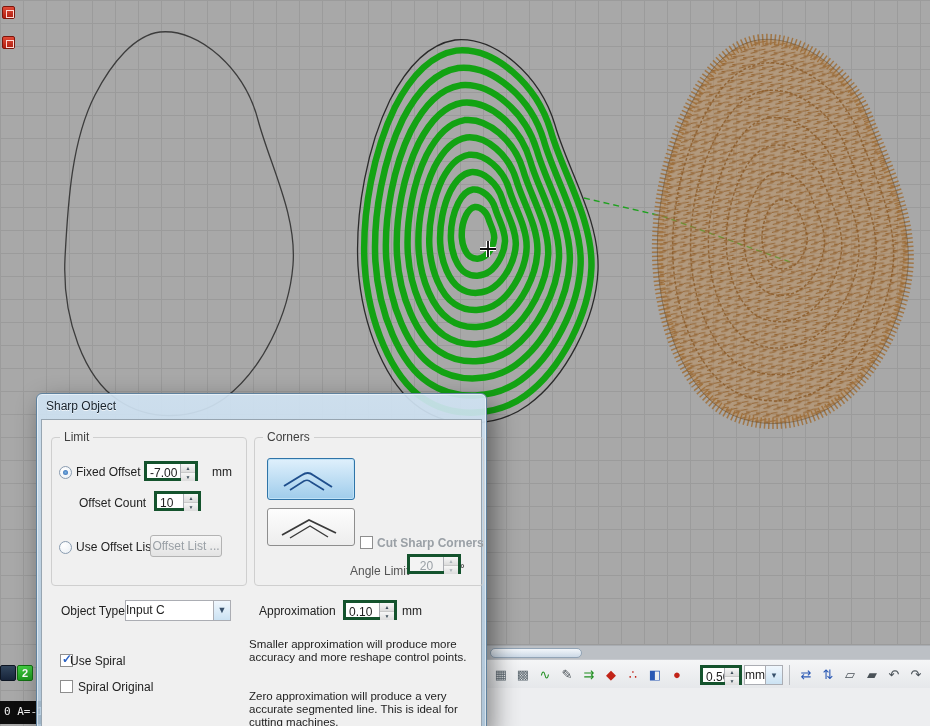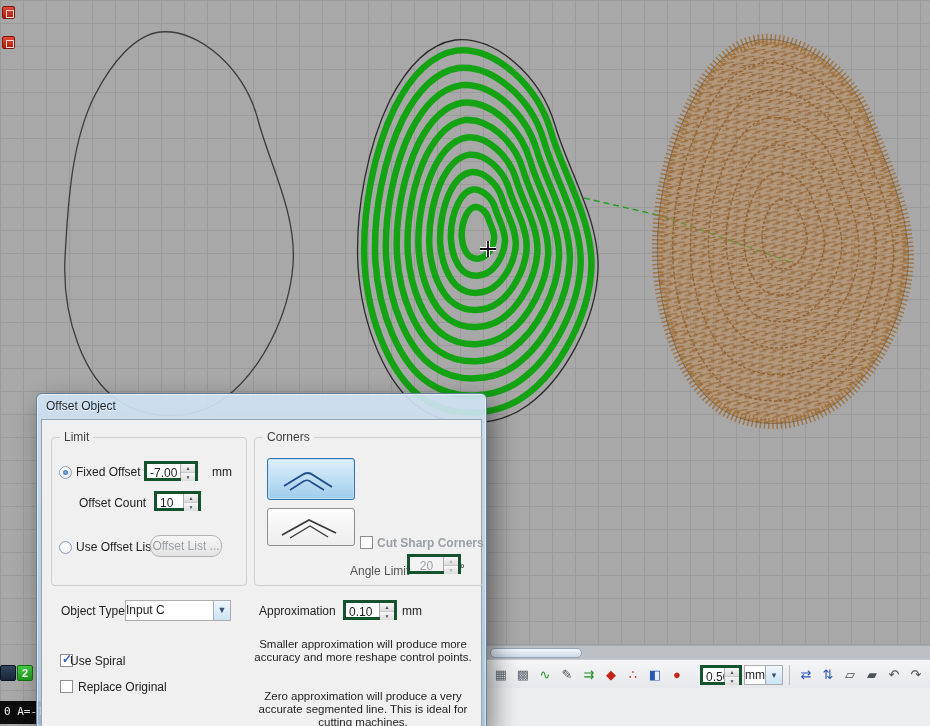--- a/index.html
+++ b/index.html
@@ -75,29 +75,29 @@
     text-shadow:0 1px 0 rgba(255,255,255,.7); }
   .dialog .content { position:absolute; left:4px; right:4px; top:25px; bottom:0;
     background:#f0f0f0; border:1px solid #97a5b1; }
 
   .group { position:absolute; border:1px solid #cfcfcf; border-radius:4px; }
   .group .legend { position:absolute; top:-8px; left:8px; background:#f0f0f0; padding:0 4px; color:#404040; }
   .lbl { position:absolute; white-space:nowrap; color:#222; }
   .lbl.gray { color:#9aa0a6;font-weight:bold; }
   .abs { position:absolute; }
 
-  .win-btn { position:absolute; height:22px; border:1px solid #b3b3b3; border-radius:10px;
+  .win-btn { position:absolute; height:22px; border:1px solid #b3b3b3; border-radius:3px;
     background:linear-gradient(#f6f6f6,#e4e4e4); font-size:12px; color:#9aa0a6; text-align:center; line-height:20px; }
 
   .corner-btn { position:absolute; width:88px; border-radius:3px; display:flex; align-items:center; justify-content:center; }
   .corner-btn.selected { height:42px; border:1px solid #2f74a8; background:linear-gradient(#dff0fc,#9fcceb);
     box-shadow: inset 0 0 0 1px #bfe2f7; }
   .corner-btn.plain { height:38px; border:1px solid #8e8e8e; background:linear-gradient(#fdfdfd,#ededed); }
 
-  .help { position:absolute; width:228px; font-size:11.5px; line-height:13px; color:#1d1d1d;text-align:center; }
+  .help { position:absolute; width:228px; font-size:11.5px; line-height:13px; color:#1d1d1d; }
 </style>
 </head>
 <body>
 
 <svg class="canvas" width="930" height="726" viewBox="0 0 930 726">
   <defs>
     <path id="blobL" d="M160,32 C200,28 245,70 258,120 C270,165 297,215 293,265 C289,315 262,370 225,398 C195,420 150,422 118,400 C85,378 62,320 65,258 C68,200 72,140 95,95 C112,62 135,35 160,32 Z"></path>
     <path id="blobM" vector-effect="non-scaling-stroke" d="M455,40 C495,36 540,75 555,125 C567,168 600,220 598,270 C596,320 565,378 528,405 C498,427 452,430 420,408 C387,386 362,328 358,266 C355,210 368,145 390,100 C408,65 430,44 455,40 Z"></path>
     <path id="blobR" vector-effect="non-scaling-stroke" d="M758,40 C800,34 850,70 868,118 C884,160 912,215 908,268 C903,322 872,380 832,406 C800,428 752,430 720,408 C686,385 662,328 658,268 C654,212 668,148 692,102 C710,66 732,44 758,40 Z"></path>
     <pattern id="stitchPat" width="10" height="8" patternUnits="userSpaceOnUse" patternTransform="rotate(6)">
@@ -222,21 +222,21 @@
     </div>
 </div>
 <div class="below-toolbar"></div>
 
 <div class="badge dark"></div>
 <div class="badge green">2</div>
 <div class="object-info">0 A=-14</div>
 
 <div class="dialog">
   <div class="titlebar">
-    <span>Offset Object</span>
+    <span>Sharp Object</span>
   </div>
   <div class="content">
 
     <div class="group" style="left:9px;top:17px;width:196px;height:149px">
       <span class="legend">Limit</span>
       <span class="radio sel" style="left:7px;top:28px"></span>
       <span class="lbl" style="left:24px;top:27px">Fixed Offset</span>
       <div class="spin abs" style="left:92px;top:23px">
         <span class="val">-7.00</span>
         <span class="arrows">
@@ -302,18 +302,18 @@
       <span class="arrows">
           <span>▲</span>
           <span>▼</span>
         </span>
     </div>
     <span class="lbl" style="left:360px;top:184px">mm</span>
 
     <span class="cb checked" style="left:18px;top:234px"></span>
     <span class="lbl" style="left:28px;top:234px">Use Spiral</span>
     <span class="cb" style="left:18px;top:260px"></span>
-    <span class="lbl" style="left:36px;top:260px">Replace Original</span>
+    <span class="lbl" style="left:36px;top:260px">Spiral Original</span>
 
     <div class="help" style="left:207px;top:218px">Smaller approximation will produce more accuracy and more reshape control points.</div>
     <div class="help" style="left:207px;top:270px">Zero approximation will produce a very accurate segmented line. This is ideal for cutting machines.</div>
   </div>
 </div>
 
 </body></html>

